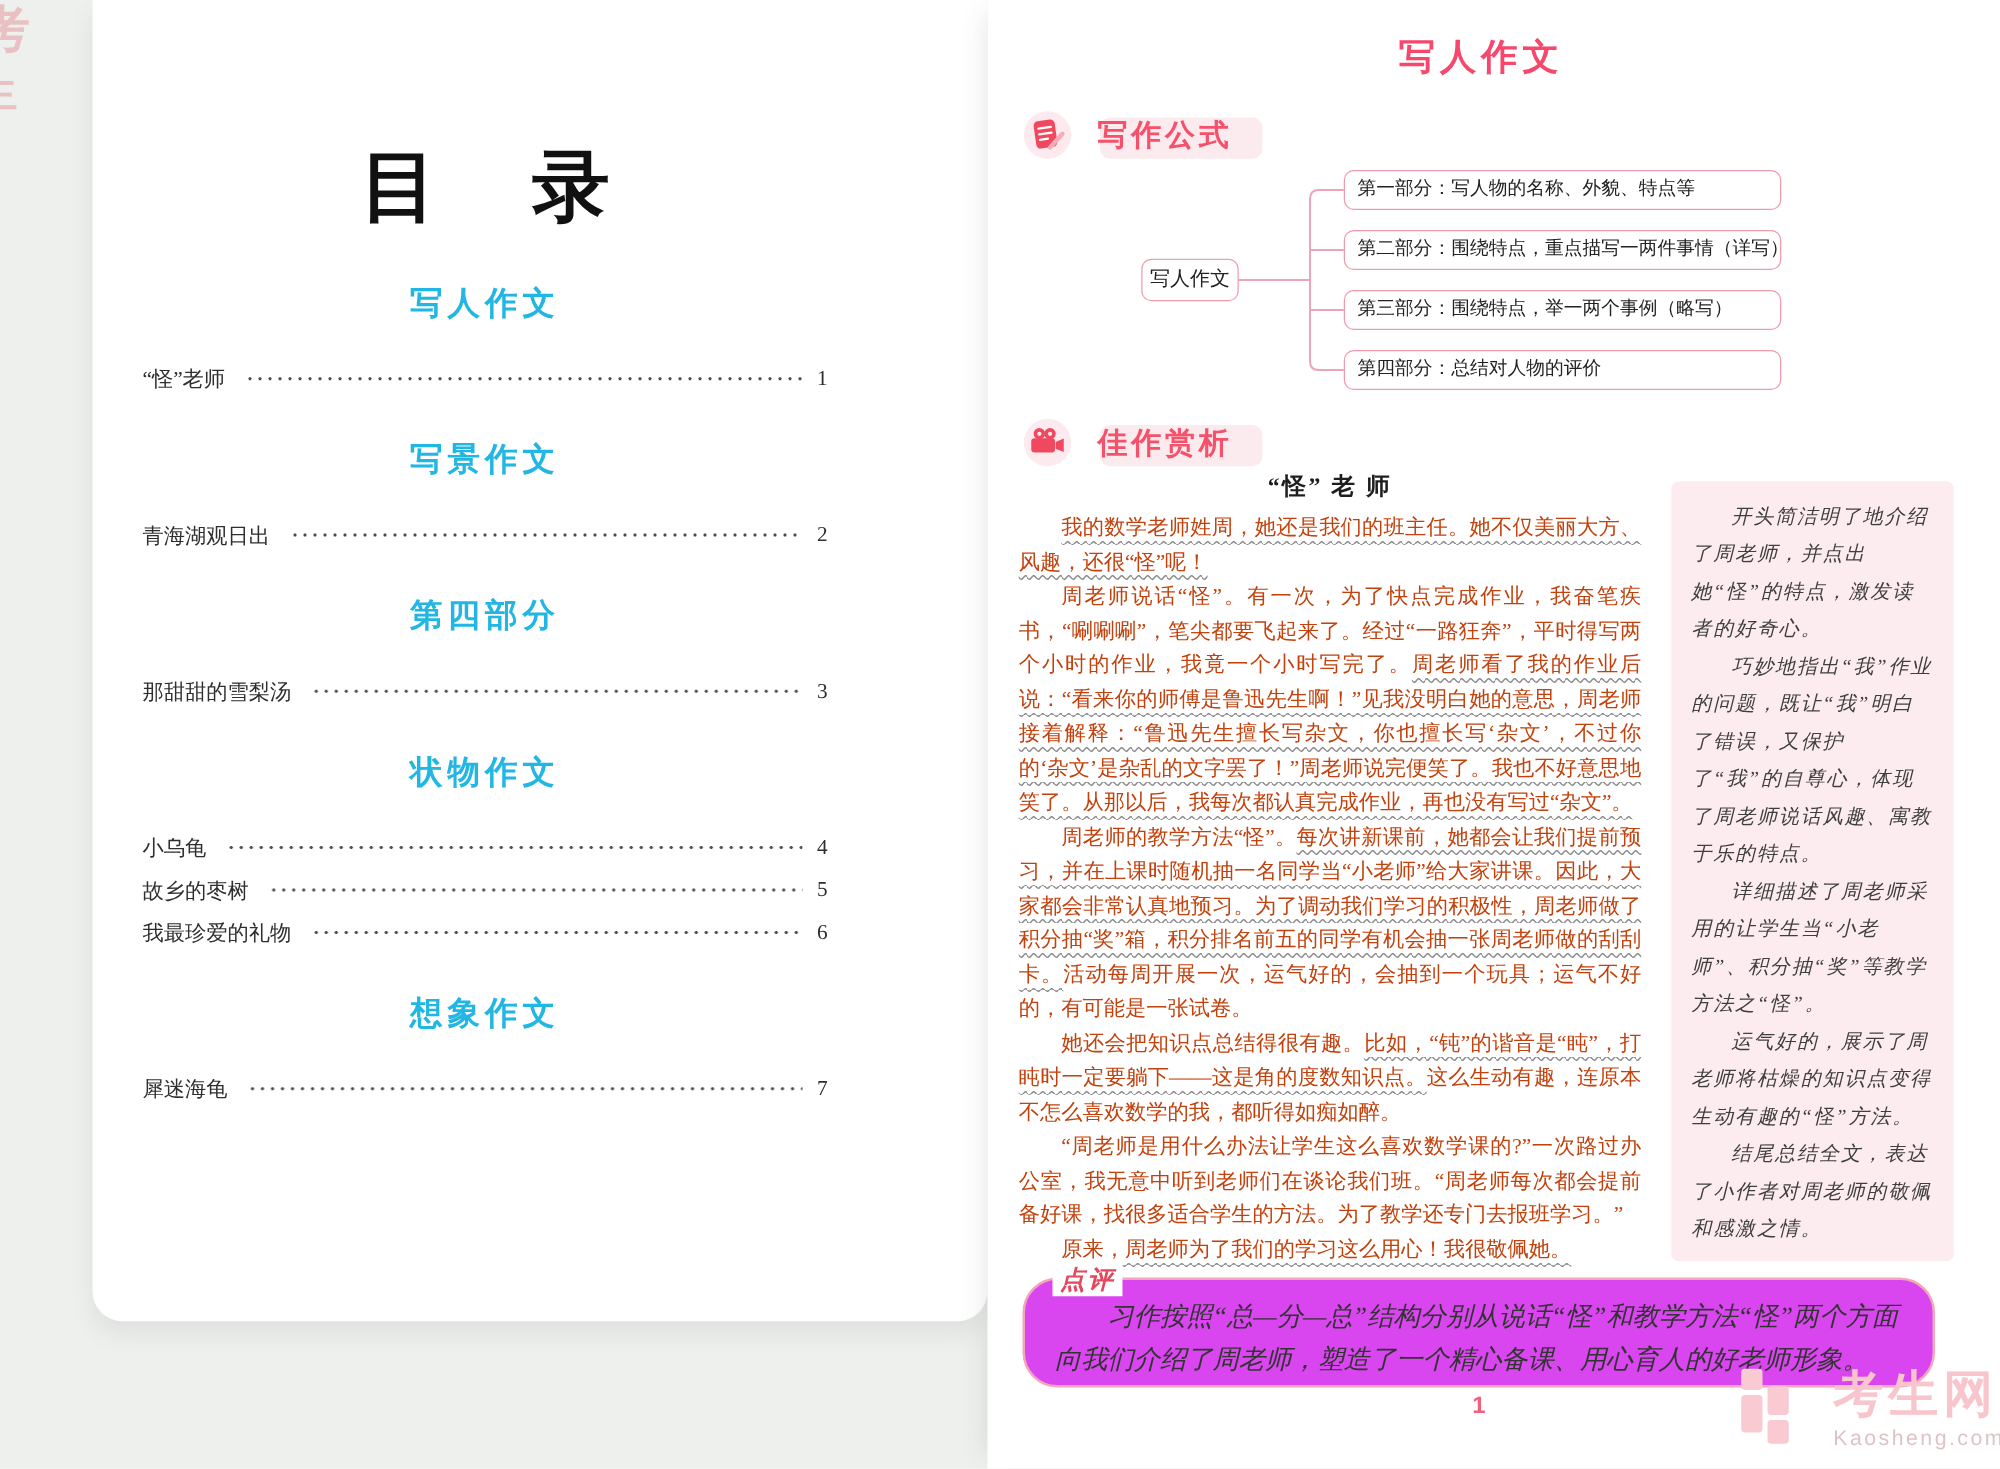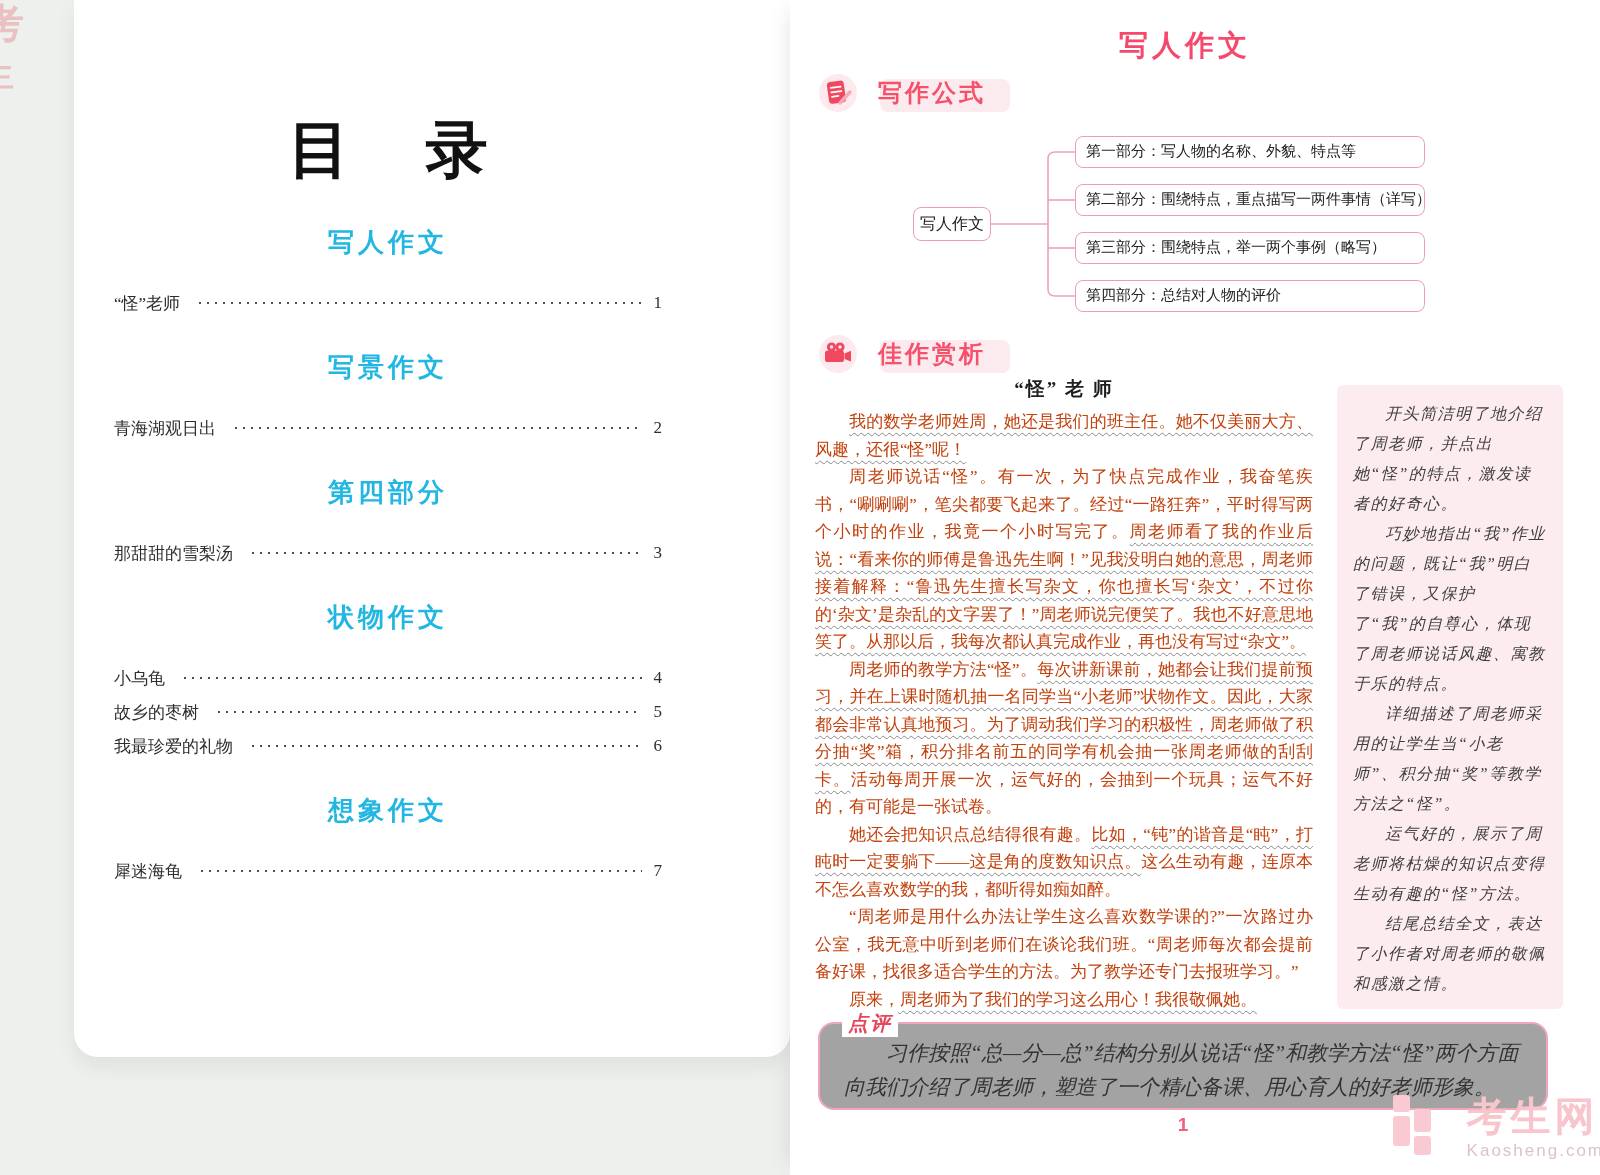--- a/index.html
+++ b/index.html
@@ -54,21 +54,21 @@
   }
   .toc-entry-page{white-space:nowrap;color:#2e2e2e;}
 
   
   .page-title{
     position:absolute;left:25px;top:26px;width:740px;margin:0;text-align:center;
     font-family:"Liberation Sans","DejaVu Sans",sans-serif;
     font-size:29px;font-weight:700;color:#f5486c;letter-spacing:4px;
   }
   .section-header{position:absolute;display:flex;align-items:center;gap:12px;z-index:1;}
-  .formula-header{left:28px;top:73px;}
+  .formula-header{left:28px;top:88px;}
   .appre-header{left:28px;top:334px;}
   .header-text{
     position:relative;z-index:0;
     font-family:"Liberation Sans","DejaVu Sans",sans-serif;
     font-size:24px;font-weight:700;color:#f5516b;letter-spacing:3px;padding:3px 8px;
   }
   .header-text::before{
     content:"";position:absolute;z-index:-1;left:10px;right:-16px;top:5px;bottom:0;
     background:#fcebee;border-radius:8px;
   }
@@ -112,21 +112,21 @@
     background:#fdecef;border-radius:6px;padding:14px 16px;
   }
   .note{
     margin:0;text-indent:2em;font-style:italic;
     font-size:16px;line-height:30px;letter-spacing:1.5px;color:#3f3f3f;
   }
 
   
   .review-box{
     position:absolute;left:28px;top:1022px;width:730px;height:88px;box-sizing:border-box;
-    border:2px solid #f2a6b8;border-radius:16px;background:#a3a3a3;
+    border:2px solid #f2a6b8;border-radius:28px;background:#d946ef;
   }
   .review-label{
     position:absolute;left:22px;top:-14px;padding:0 6px;background:#fff;
     font-style:italic;font-weight:700;font-size:20px;color:#e5485c;letter-spacing:2px;
   }
   .review-text{
     margin:0;padding:12px 24px 0;text-indent:2em;
     font-style:italic;font-size:21px;line-height:34px;color:#333;
   }
 
@@ -267,21 +267,21 @@
         <path d="M26.5 19.5 L33 16.8 V27.6 L26.5 24.9 Z" fill="#f0485e"></path>
       </svg>
       <span class="header-text">佳作赏析</span>
     </div>
 
     <div class="essay">
       <h2 class="essay-title">“怪” 老 师</h2>
       <div id="essay-paragraphs">
           <p class="essay-p"><span class="wavy">我的数学老师姓周，她还是我们的班主任。她不仅美丽大方、风趣，还很“怪”呢！</span></p>
           <p class="essay-p"><span>周老师说话“怪”。有一次，为了快点完成作业，我奋笔疾书，“唰唰唰”，笔尖都要飞起来了。经过“一路狂奔”，平时得写两个小时的作业，我竟一个小时写完了。</span><span class="wavy">周老师看了我的作业后说：“看来你的师傅是鲁迅先生啊！”见我没明白她的意思，周老师接着解释：“鲁迅先生擅长写杂文，你也擅长写‘杂文’，不过你的‘杂文’是杂乱的文字罢了！”周老师说完便笑了。我也不好意思地笑了。从那以后，我每次都认真完成作业，再也没有写过“杂文”。</span></p>
-          <p class="essay-p"><span>周老师的教学方法“怪”。</span><span class="wavy">每次讲新课前，她都会让我们提前预习，并在上课时随机抽一名同学当“小老师”状物作文。因此，大家都会非常认真地预习。为了调动我们学习的积极性，周老师做了积分抽“奖”箱，积分排名前五的同学有机会抽一张周老师做的刮刮卡。</span><span>活动每周开展一次，运气好的，会抽到一个玩具；运气不好的，有可能是一张试卷。</span></p>
+          <p class="essay-p"><span>周老师的教学方法“怪”。</span><span class="wavy">每次讲新课前，她都会让我们提前预习，并在上课时随机抽一名同学当“小老师”给大家讲课。因此，大家都会非常认真地预习。为了调动我们学习的积极性，周老师做了积分抽“奖”箱，积分排名前五的同学有机会抽一张周老师做的刮刮卡。</span><span>活动每周开展一次，运气好的，会抽到一个玩具；运气不好的，有可能是一张试卷。</span></p>
           <p class="essay-p"><span>她还会把知识点总结得很有趣。</span><span class="wavy">比如，“钝”的谐音是“盹”，打盹时一定要躺下——这是角的度数知识点。</span><span>这么生动有趣，连原本不怎么喜欢数学的我，都听得如痴如醉。</span></p>
           <p class="essay-p"><span>“周老师是用什么办法让学生这么喜欢数学课的?”一次路过办公室，我无意中听到老师们在谈论我们班。“周老师每次都会提前备好课，找很多适合学生的方法。为了教学还专门去报班学习。”</span></p>
           <p class="essay-p"><span class="wavy">原来，周老师为了我们的学习这么用心！我很敬佩她。</span></p>
         </div>
     </div>
 
     <aside class="annotations" id="annotation-list">
         <p class="note">开头简洁明了地介绍了周老师，并点出她“怪”的特点，激发读者的好奇心。</p>
         <p class="note">巧妙地指出“我”作业的问题，既让“我”明白了错误，又保护了“我”的自尊心，体现了周老师说话风趣、寓教于乐的特点。</p>
         <p class="note">详细描述了周老师采用的让学生当“小老师”、积分抽“奖”等教学方法之“怪”。</p>

